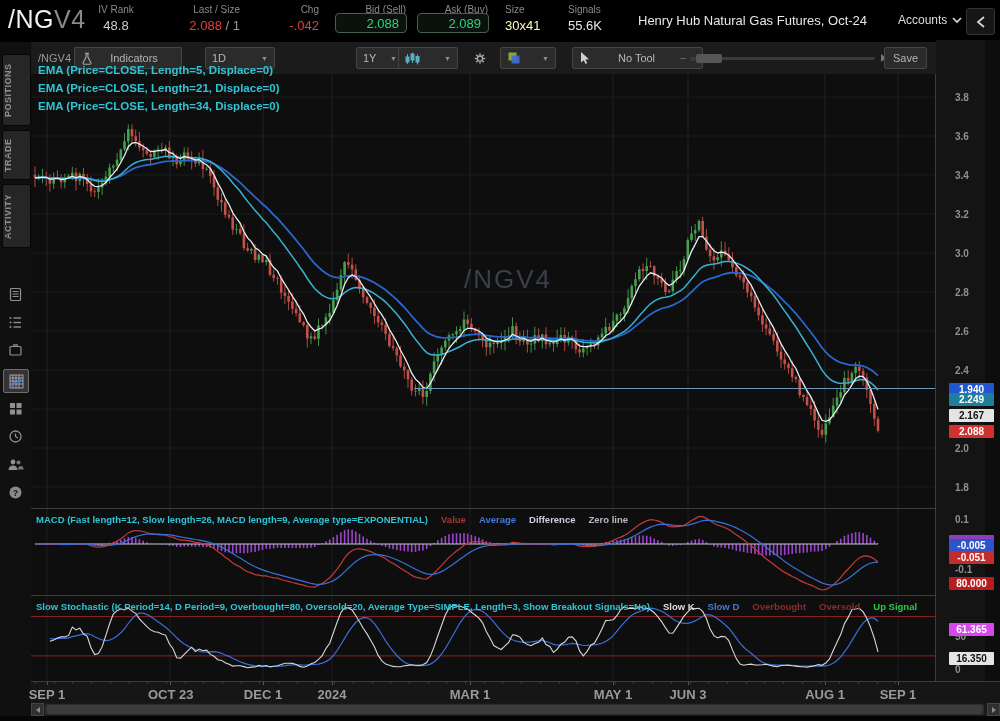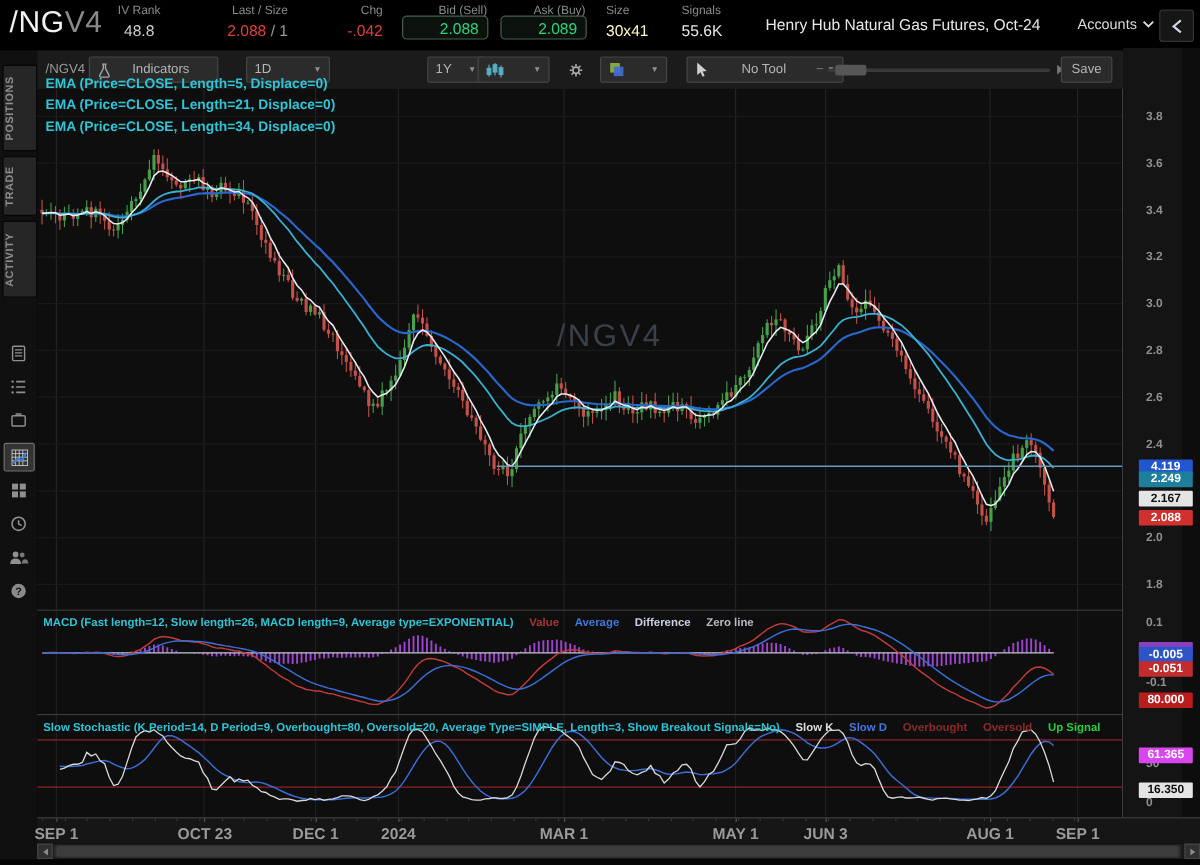--- a/index.html
+++ b/index.html
@@ -1047,21 +1047,21 @@
       <div class="ytick" style="top: 247px;">2.8</div>
       <div class="ytick" style="top: 286px;">2.6</div>
       <div class="ytick" style="top: 325px;">2.4</div>
       <div class="ytick" style="top: 403px;">2.0</div>
       <div class="ytick" style="top: 442px;">1.8</div>
       <div class="ytick" style="top: 474px;">0.1</div>
       <div class="ytick" style="top: 524px;">-0.1</div>
       <div class="ytick" style="top: 591.25px;">50</div>
       <div class="ytick" style="top: 624px;">0</div>
       <div class="badge" style="top: 495.25px; background: rgb(138, 63, 192); color: rgb(255, 255, 255);"></div>
-      <div class="badge" style="top: 342.525px; background: rgb(34, 86, 207); color: rgb(255, 255, 255);">4.119</div>
+      <div class="badge" style="top: 342.525px; background: rgb(34, 86, 207); color: rgb(255, 255, 255);">1.940</div>
       <div class="badge" style="top: 353.445px; background: rgb(29, 127, 156); color: rgb(255, 255, 255);">2.249</div>
       <div class="badge" style="top: 369.435px; background: rgb(228, 228, 228); color: rgb(17, 17, 17);">2.167</div>
       <div class="badge" style="top: 384.84px; background: rgb(210, 47, 47); color: rgb(255, 255, 255);">2.088</div>
       <div class="badge" style="top: 499.25px; background: rgb(45, 85, 200); color: rgb(255, 255, 255);">-0.005</div>
       <div class="badge" style="top: 510.75px; background: rgb(194, 44, 44); color: rgb(255, 255, 255);">-0.051</div>
       <div class="badge" style="top: 537px; background: #b91c1c; color: rgb(255, 255, 255);">80.000</div>
       <div class="badge" style="top: 582.806px; background: #d946ef; color: rgb(255, 255, 255);">61.365</div>
       <div class="badge" style="top: 612.291px; background: rgb(228, 228, 228); color: rgb(17, 17, 17);">16.350</div>
     </div>
 

